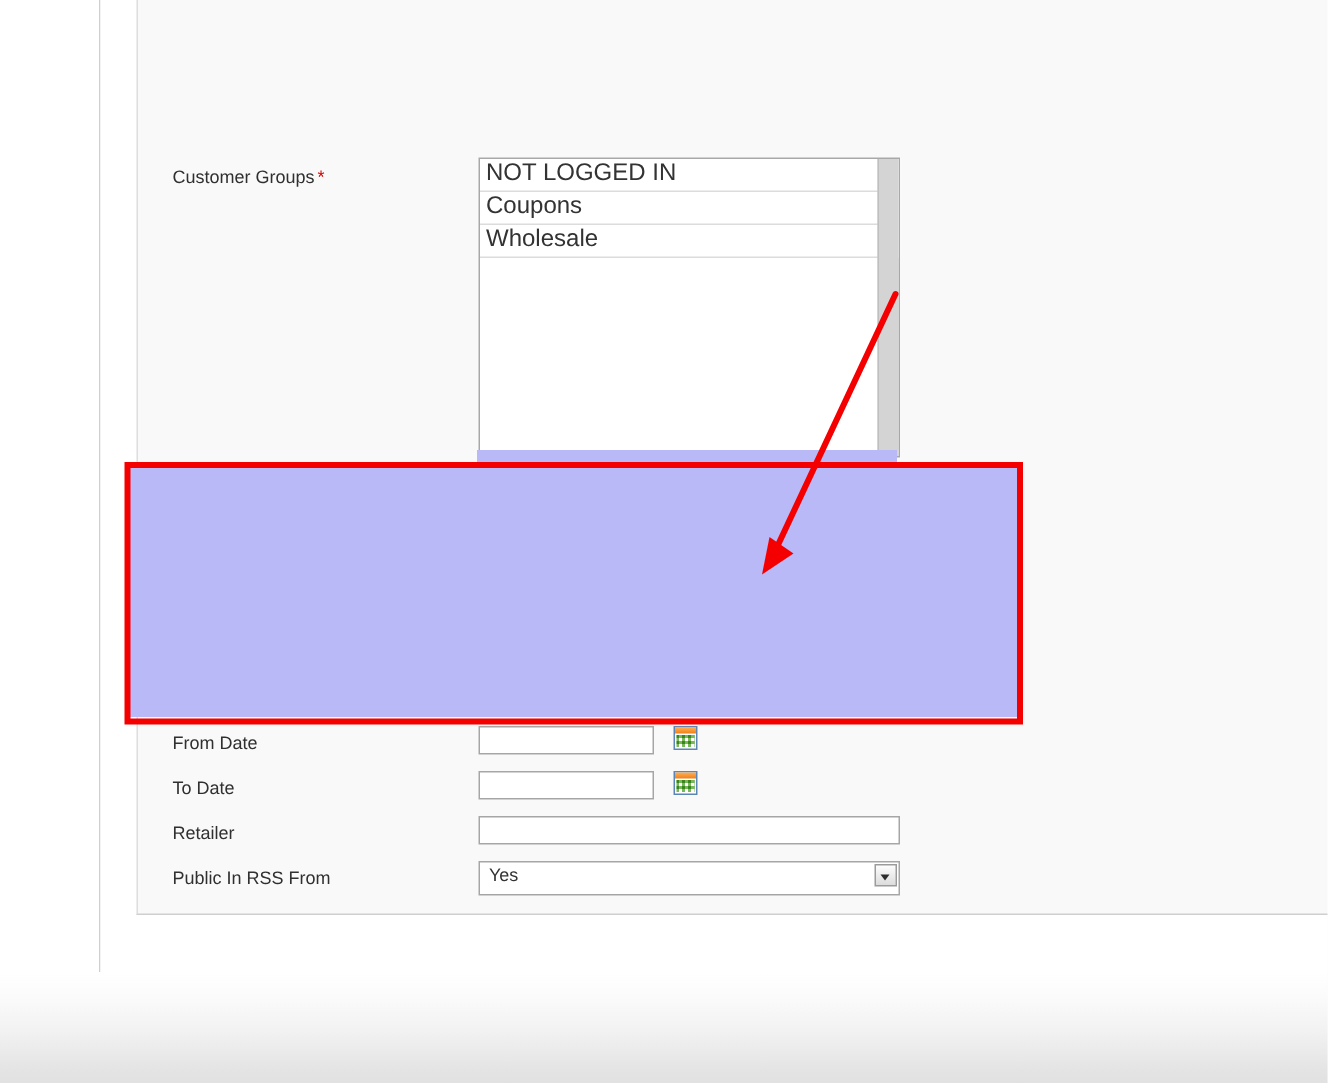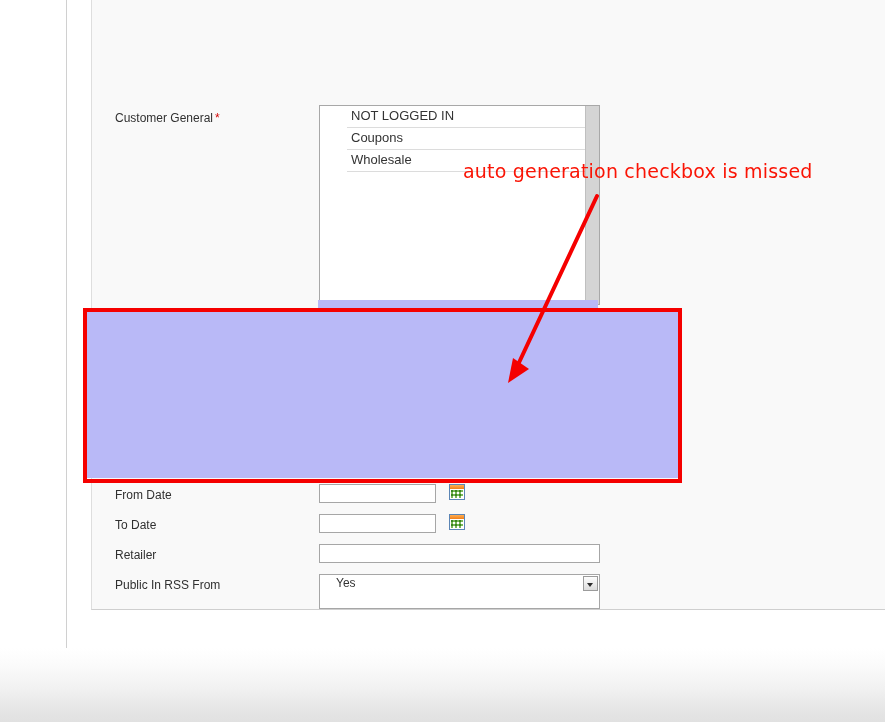--- a/index.html
+++ b/index.html
@@ -96,27 +96,27 @@
     padding: 1px 3px;
     outline: none;
   }
   input.txt.wide   { width: 281px; }
   input.txt.narrow { width: 117px; }
 
   
   .sel {
     box-sizing: border-box;
     position: relative;
-    height: 35px;
+    height: 23px;
     background: #ffffff;
     border: 1px solid #a6a6a6;
     font-size: 12px;
     color: #333;
     line-height: 17px;
-    padding-left: 16px;
+    padding-left: 6px;
     overflow: hidden;
   }
   .sel.wide { width: 281px; }
   .sel .btn {
     position: absolute;
     right: 1px; top: 1px;
     width: 15px; height: 15px;
     background: linear-gradient(#fdfdfd, #dcdcdc);
     border: 1px solid #9b9b9b;
     box-sizing: border-box;
@@ -138,26 +138,25 @@
     box-sizing: border-box;
     position: relative;
     background: #ffffff;
     border: 1px solid #a8a8a8;
     overflow: hidden;
   }
   .listbox .opt {
     height: 21px;
     line-height: 20px;
     padding-left: 4px;
-    font-size: 13px;
+    font-size: 16px;
     color: #333;
     border-bottom: 1px solid #dcdcdc;
     background: #ffffff;
     white-space: nowrap;
-    margin-left: 27px;
   }
   .listbox .sb {
     position: absolute;
     top: 0; right: 0;
     width: 13px;
     height: 100%;
     background: #d4d4d4;
     border-left: 1px solid #bfbfbf;
   }
 
@@ -278,21 +277,21 @@
 
   <div class="content-col">
 
     <div class="fieldset">
 
       <div class="row" style="top:0px;height:130px;">
         
       </div>
 
       <div class="row" style="top:145px;height:200px;">
-        <div class="lbl"><span>Customer General</span><span class="req">*</span></div>
+        <div class="lbl"><span>Customer Groups</span><span class="req">*</span></div>
         <div class="ctrl">
           <div class="listbox" style="width:281px;height:200px;">
             <div class="opt">NOT LOGGED IN</div>
             <div class="opt">Coupons</div>
             <div class="opt">Wholesale</div>
             <div class="sb"></div>
           </div>
         </div>
       </div>
 
@@ -376,21 +375,20 @@
 
     </div>
 
     <div class="selection-top-sliver"></div>
     <div class="selection"></div>
 
   </div>
 
   <div class="redbox"></div>
 
-  <div class="annotation">auto generation checkbox is missed</div>
 
   <svg class="arrow-svg" viewBox="0 0 885 722" xmlns="http://www.w3.org/2000/svg">
     <line x1="597" y1="196" x2="516" y2="369" stroke="#f50000" stroke-width="4" stroke-linecap="round"></line>
     <polygon points="508,383 513,358 529,369" fill="#f50000"></polygon>
   </svg>
 
 </div>
 
 <div id="footer"></div>
 

